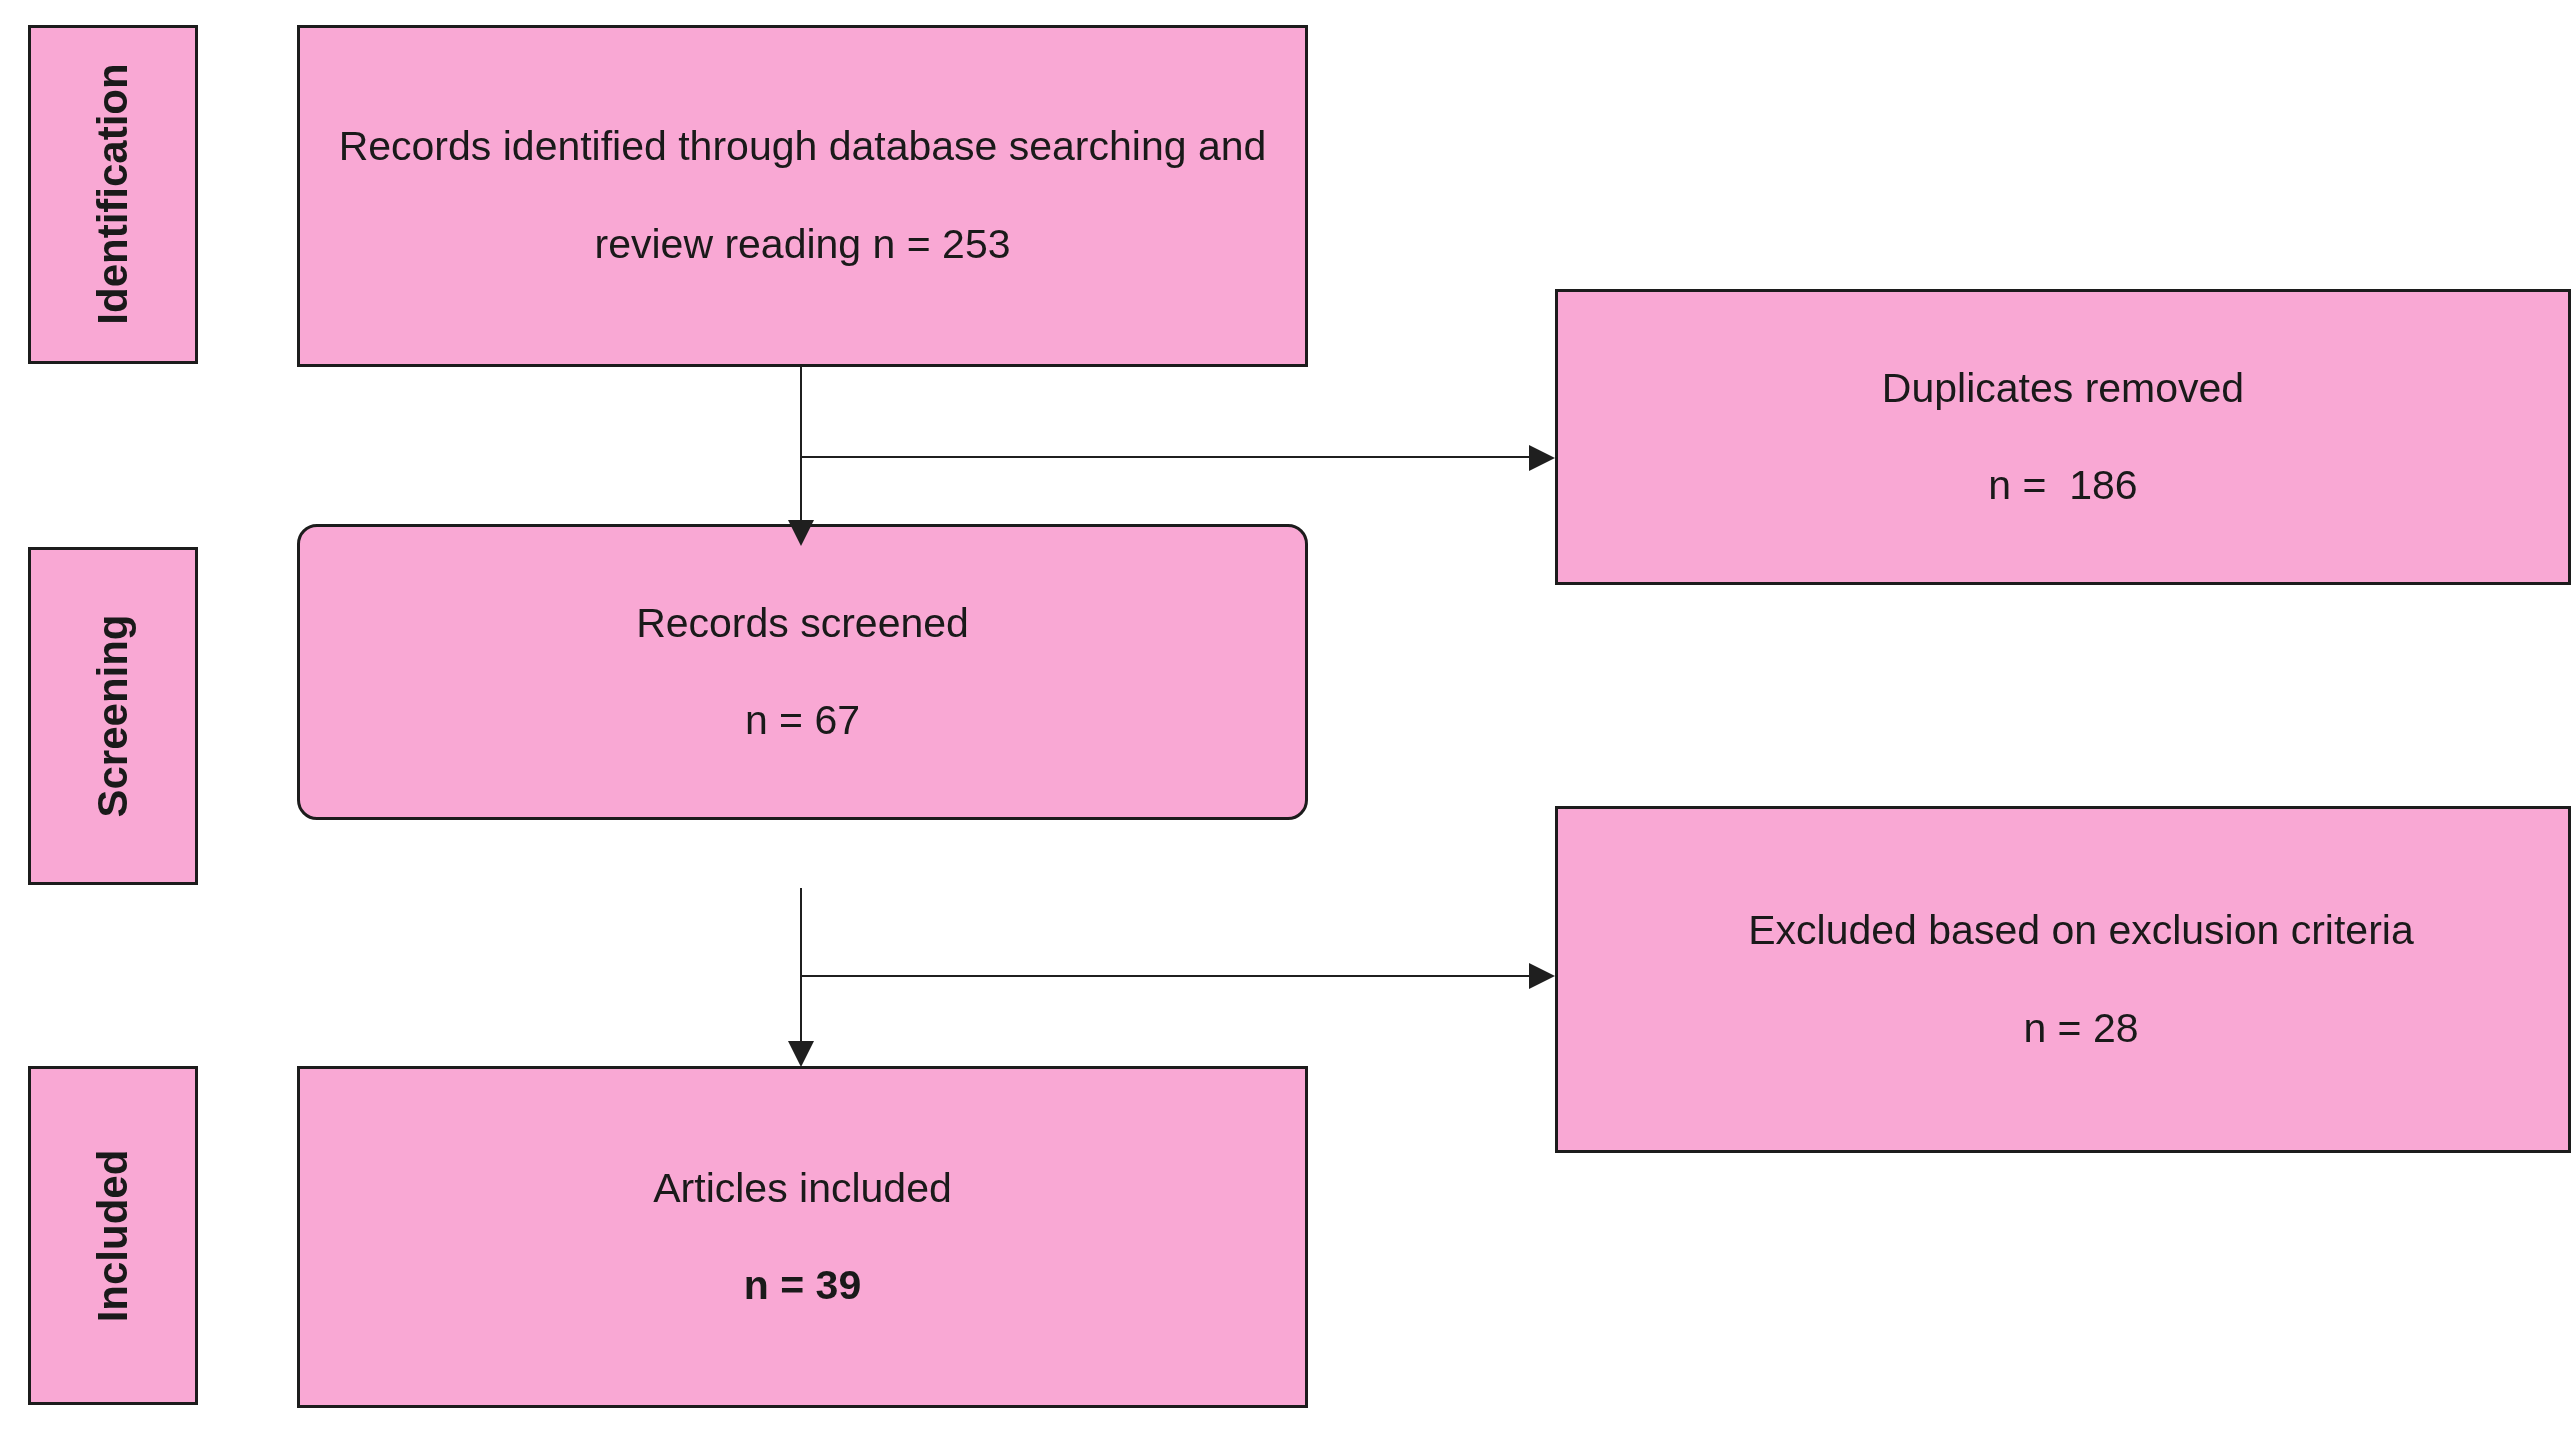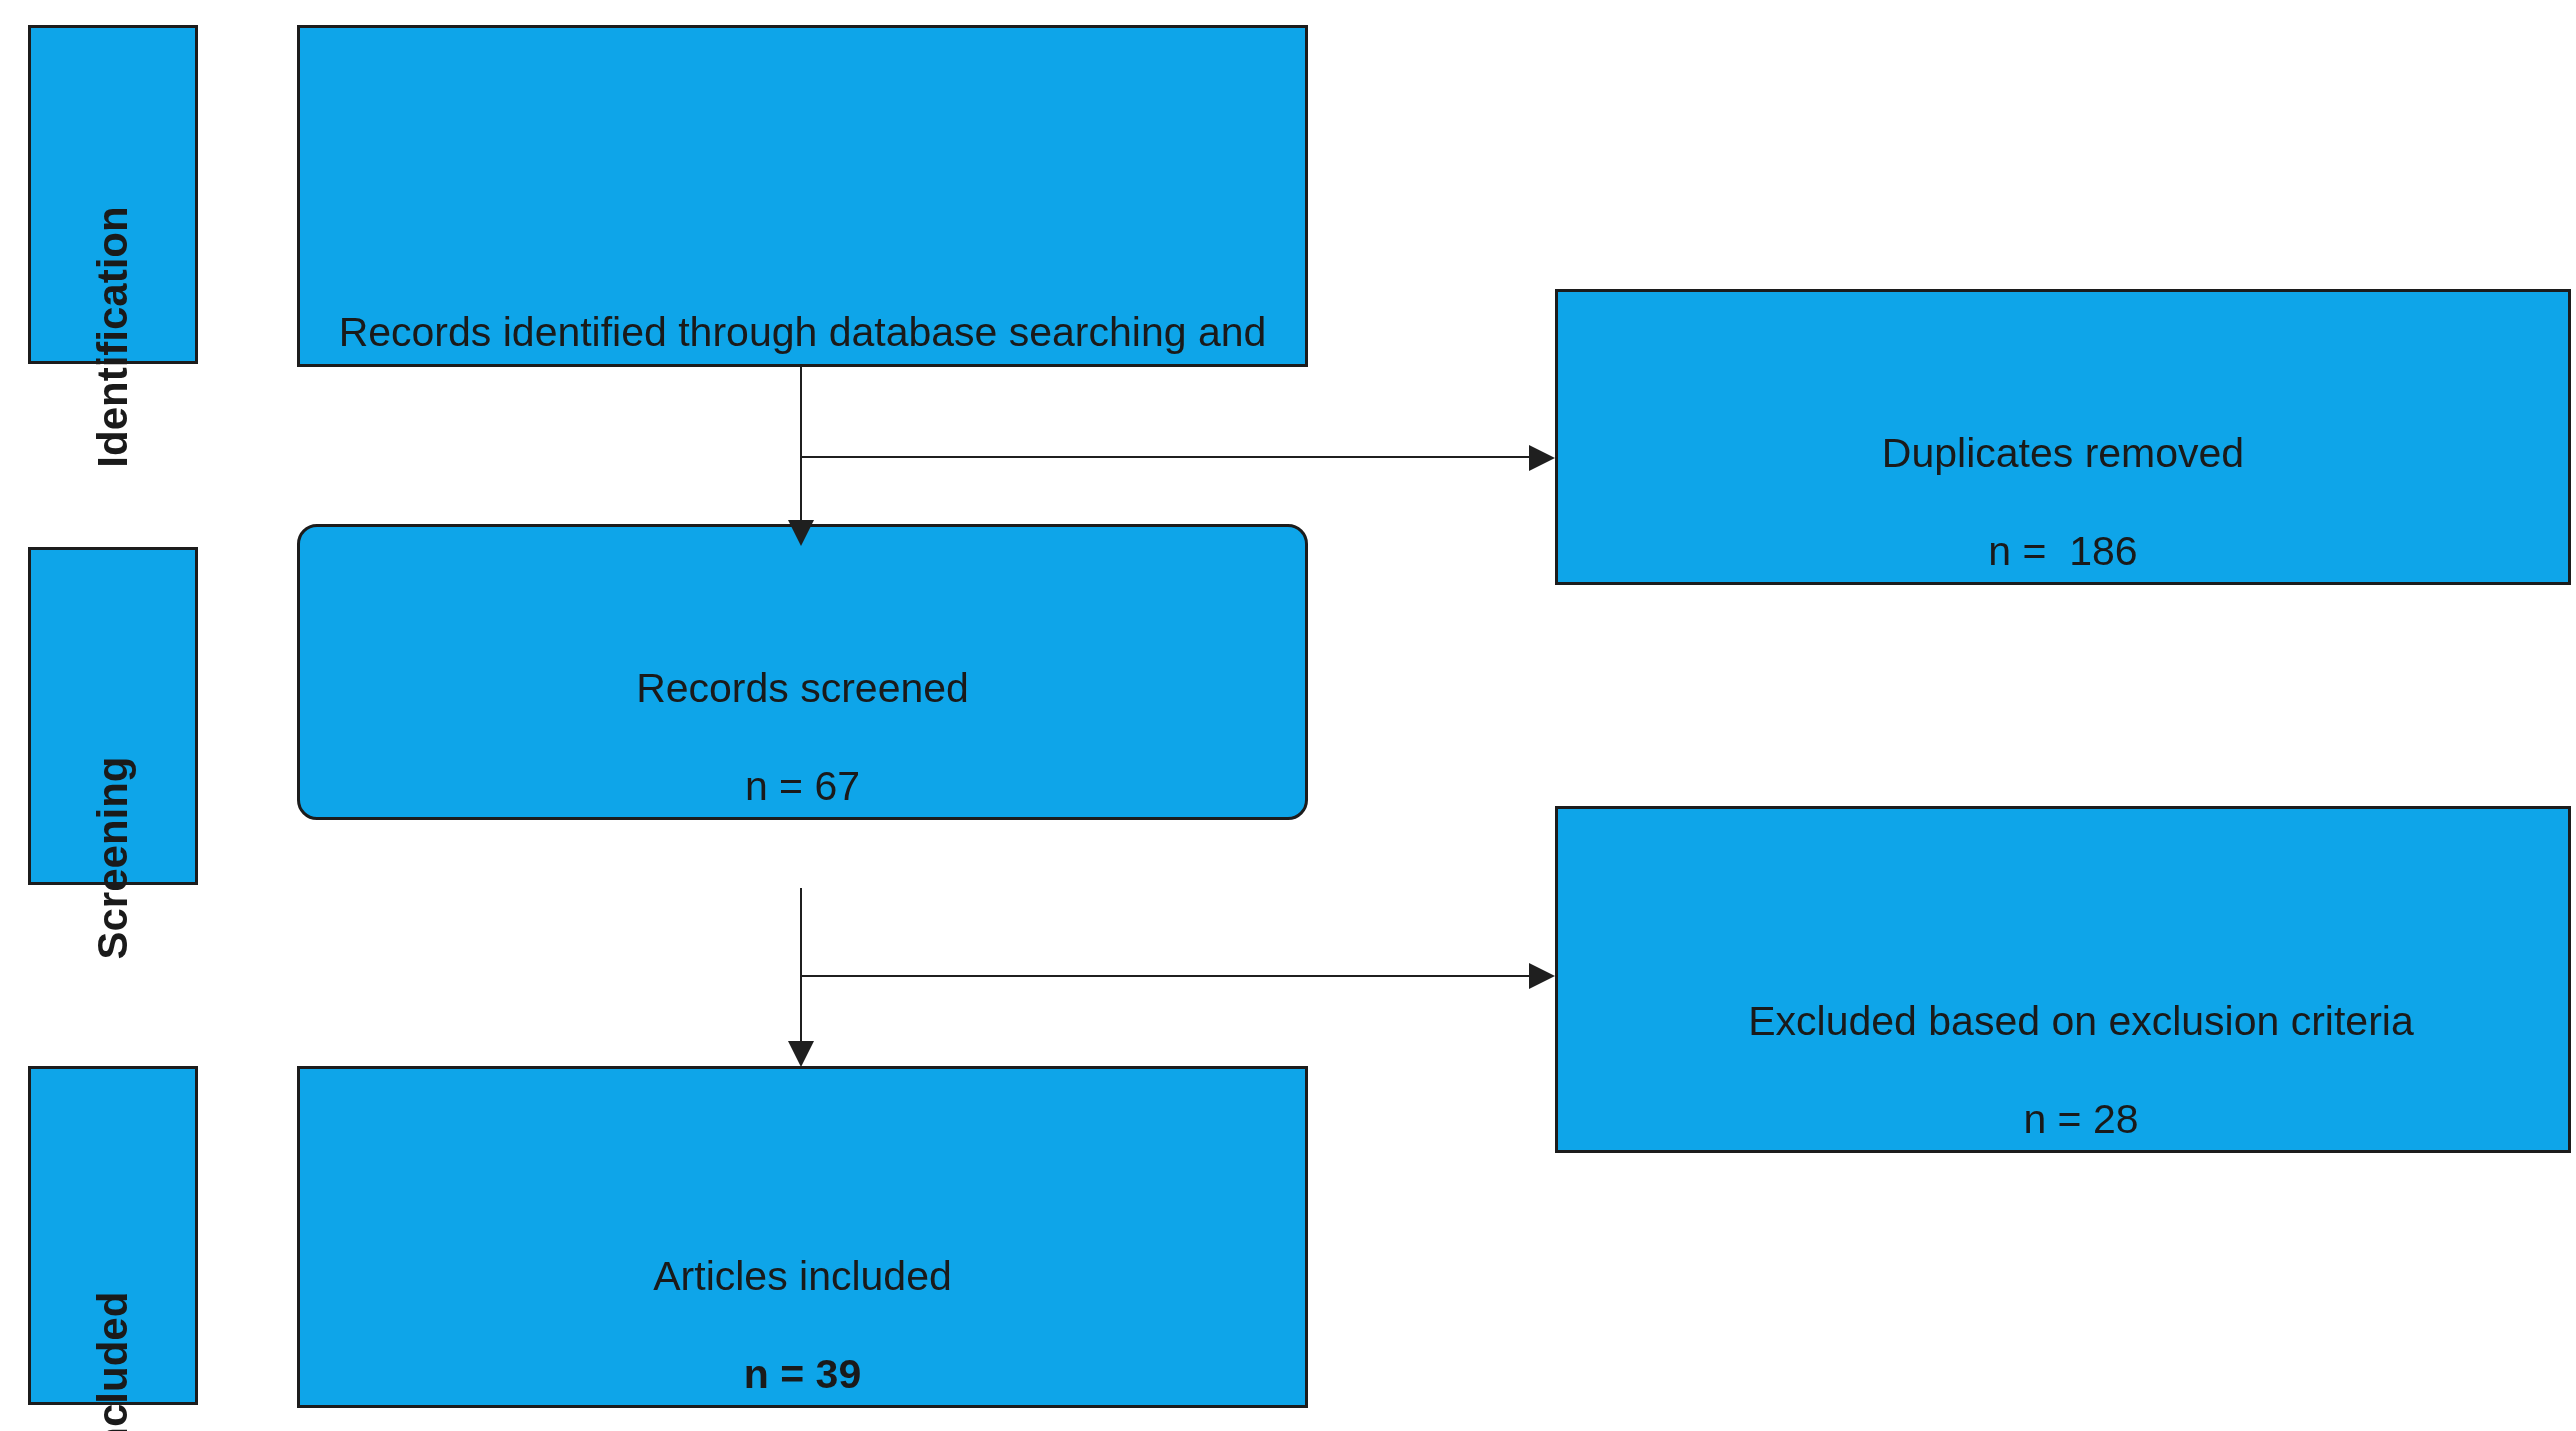--- a/index.html
+++ b/index.html
@@ -10,26 +10,26 @@
   }
   .canvas {
     position: relative;
     width: 2576px;
     height: 1431px;
     background: #ffffff;
     overflow: hidden;
   }
   .box {
     position: absolute;
-    background: #0ea5e9;
+    background: #f9a8d4;
     border: 3.6px solid #1c1c1c;
     display: flex;
     flex-direction: column;
     align-items: center;
-    justify-content: flex-end;
+    justify-content: center;
     text-align: center;
     gap: 36px;
   }
   .box-line {
     font-size: 41px;
     line-height: 1.5;
     white-space: pre;
     color: #1a1a1a;
   }
   .bold { font-weight: bold; }
@@ -94,20 +94,21 @@
   </div>
   <div class="box" id="stage-screening">
     <span class="stage-label">Screening</span>
   </div>
   <div class="box" id="stage-included">
     <span class="stage-label">Included</span>
   </div>
 
   <div class="box" id="box-records-identified">
     <div class="box-line">Records identified through database searching and</div>
+    <div class="box-line">review reading n = 253</div>
   </div>
 
   <div class="box" id="box-records-screened">
     <div class="box-line">Records screened</div>
     <div class="box-line">n = 67</div>
   </div>
 
   <div class="box" id="box-articles-included">
     <div class="box-line">Articles included</div>
     <div class="box-line bold">n = 39</div>

